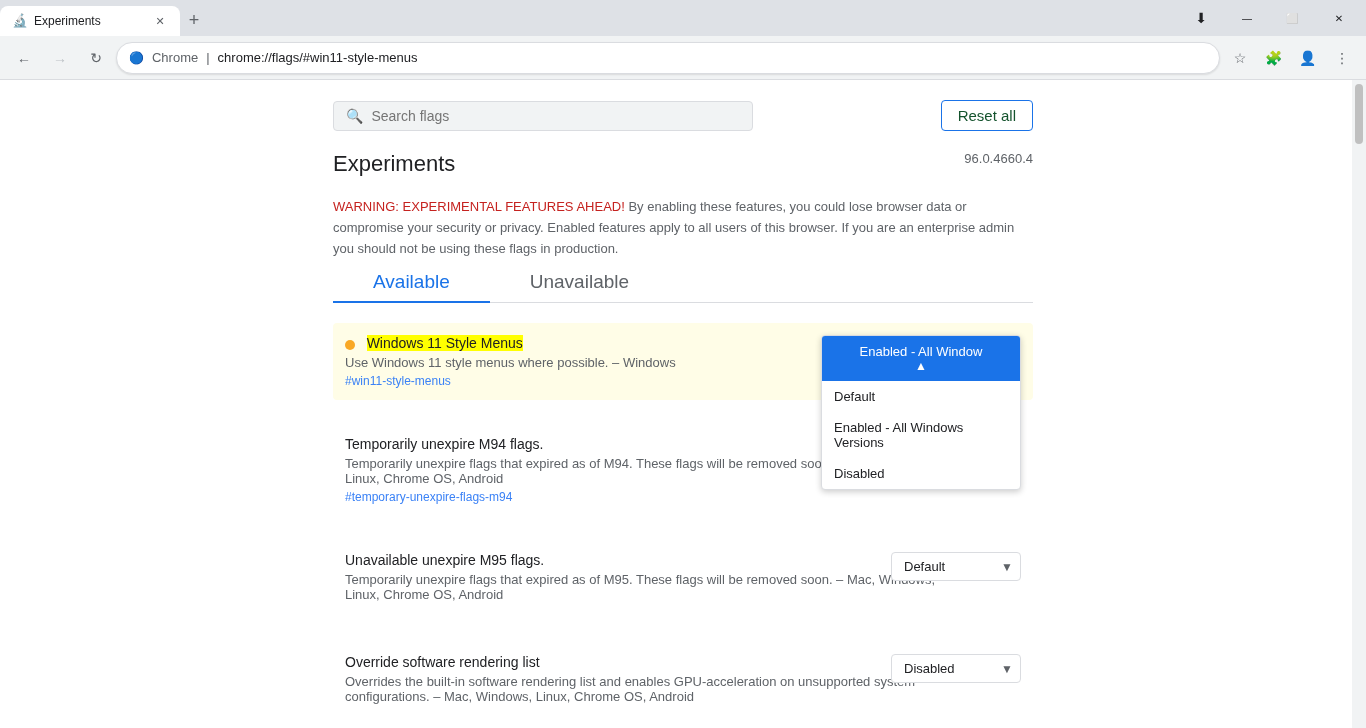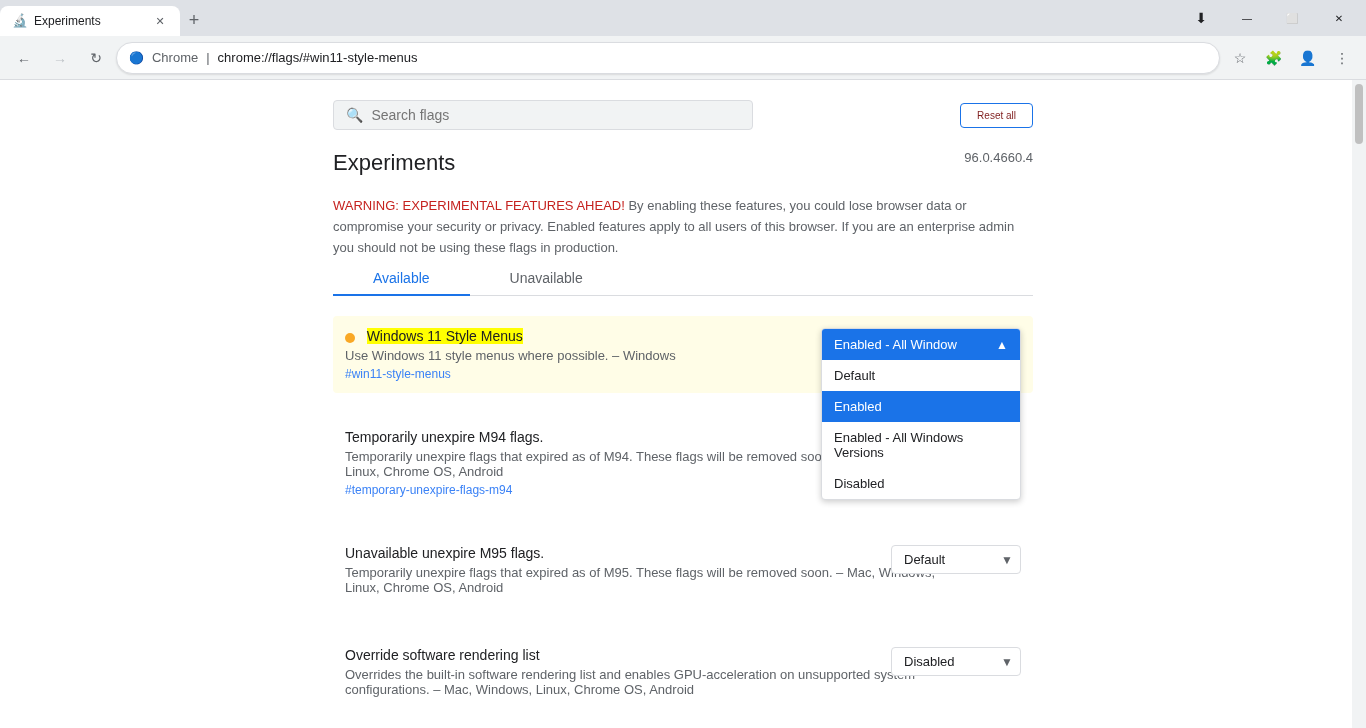--- a/index.html
+++ b/index.html
@@ -30,53 +30,53 @@
     .nav-actions { display: flex; align-items: center; gap: 2px; }
 
     
     .page-content { flex: 1; background: #fff; overflow-y: auto; display: flex; flex-direction: column; align-items: center; }
 
     
     .search-area { width: 100%; max-width: 780px; padding: 20px 40px 0 40px; display: flex; justify-content: space-between; align-items: center; }
     .search-box { display: flex; align-items: center; gap: 8px; background: #f1f3f4; border: 1px solid #dadce0; border-radius: 4px; padding: 6px 12px; width: 420px; }
     .search-icon { color: #5f6368; font-size: 14px; }
     .search-input { border: none; background: transparent; font-size: 14px; color: #202124; outline: none; flex: 1; }
-    .reset-btn { padding: 6px 16px; border: 1px solid #1a73e8; border-radius: 4px; background: #fff; color: #7f1d1d; font-size: 10px; cursor: pointer; }
+    .reset-btn { padding: 6px 16px; border: 1px solid #1a73e8; border-radius: 4px; background: #fff; color: #14532d; font-size: 15px; cursor: pointer; }
 
     
     .main-content { width: 100%; max-width: 780px; padding: 20px 40px; }
     .page-title { font-size: 22px; font-weight: 400; color: #202124; margin-bottom: 8px; }
     .version { font-size: 13px; color: #5f6368; float: right; margin-top: 0; }
 
     .warning-text { font-size: 13px; color: #5f6368; line-height: 1.6; margin-bottom: 4px; }
     .warning-bold { color: #c5221f; font-weight: 500; }
 
     
     .tabs-row { display: flex; border-bottom: 1px solid #dadce0; margin-bottom: 20px; }
-    .tab-item { padding: 8px 40px; font-size: 14px; cursor: pointer; color: #5f6368; }
+    .tab-item { padding: 8px 40px; font-size: 19px; cursor: pointer; color: #5f6368; }
     .tab-item.active { color: #1a73e8; border-bottom: 2px solid #1a73e8; margin-bottom: -1px; }
 
     
     .flag-item { margin-bottom: 24px; padding: 12px; position: relative; }
     .flag-item.highlighted { background: #fffde7; border-radius: 4px; }
     .flag-dot { width: 10px; height: 10px; background: #f9a825; border-radius: 50%; display: inline-block; margin-right: 8px; vertical-align: middle; }
     .flag-name { font-size: 14px; font-weight: 500; color: #202124; display: inline; }
     .flag-name.highlighted-text { background: yellow; }
     .flag-description { font-size: 13px; color: #5f6368; margin: 4px 0; }
     .flag-link { font-size: 12px; color: #3b82f6; text-decoration: none; display: block; margin-top: 2px; }
     .flag-control { position: absolute; right: 12px; top: 12px; }
 
     
     .dropdown-wrapper { position: relative; }
     .dropdown-select { padding: 6px 28px 6px 12px; border: 1px solid #dadce0; border-radius: 4px; background: #fff; font-size: 13px; color: #202124; cursor: pointer; appearance: none; min-width: 130px; }
     .dropdown-arrow { position: absolute; right: 8px; top: 50%; transform: translateY(-50%); color: #5f6368; pointer-events: none; font-size: 12px; }
 
     
     .dropdown-menu { position: absolute; right: 0; top: 100%; background: #fff; border: 1px solid #dadce0; border-radius: 4px; box-shadow: 0 2px 6px rgba(0,0,0,0.2); z-index: 100; min-width: 200px; overflow: hidden; }
-    .dropdown-menu-header { background: #1a73e8; padding: 8px 12px; font-size: 13px; color: #fff; display: flex; align-items: center; justify-content: space-between; }
+    .dropdown-menu-header { background: #1a73e8; padding: 8px 12px; font-size: 13px; color: #fff; display: flex; align-items: center; justify-content: space-between; flex-direction: column; }
     .dropdown-menu-header .arrow { font-size: 12px; }
     .dropdown-option { padding: 8px 12px; font-size: 13px; color: #202124; cursor: pointer; }
     .dropdown-option.selected { background: #1a73e8; color: #fff; }
 
     
     .scrollbar-track { position: fixed; right: 0; top: 80px; width: 14px; height: 648px; background: #f1f3f4; }
     .scrollbar-thumb { width: 8px; height: 60px; background: #c0c0c0; border-radius: 4px; margin: 4px auto; }
 
     .flag-row { display: flex; align-items: flex-start; justify-content: space-between; }
     .flag-text { flex: 1; padding-right: 71px; }
@@ -160,21 +160,20 @@
           </div>
           <div class="flag-control">
             <div class="dropdown-wrapper">
 
               <div class="dropdown-menu">
                 <div class="dropdown-menu-header">
                   <span>Enabled - All Window</span>
                   <span class="arrow">▲</span>
                 </div>
                 <div class="dropdown-option">Default</div>
-                <div class="dropdown-option selected">Enabled</div>
                 <div class="dropdown-option">Enabled - All Windows Versions</div>
                 <div class="dropdown-option">Disabled</div>
               </div>
             </div>
           </div>
         </div>
       </div>
 
       <div class="flag-item">
         <div class="flag-row">

